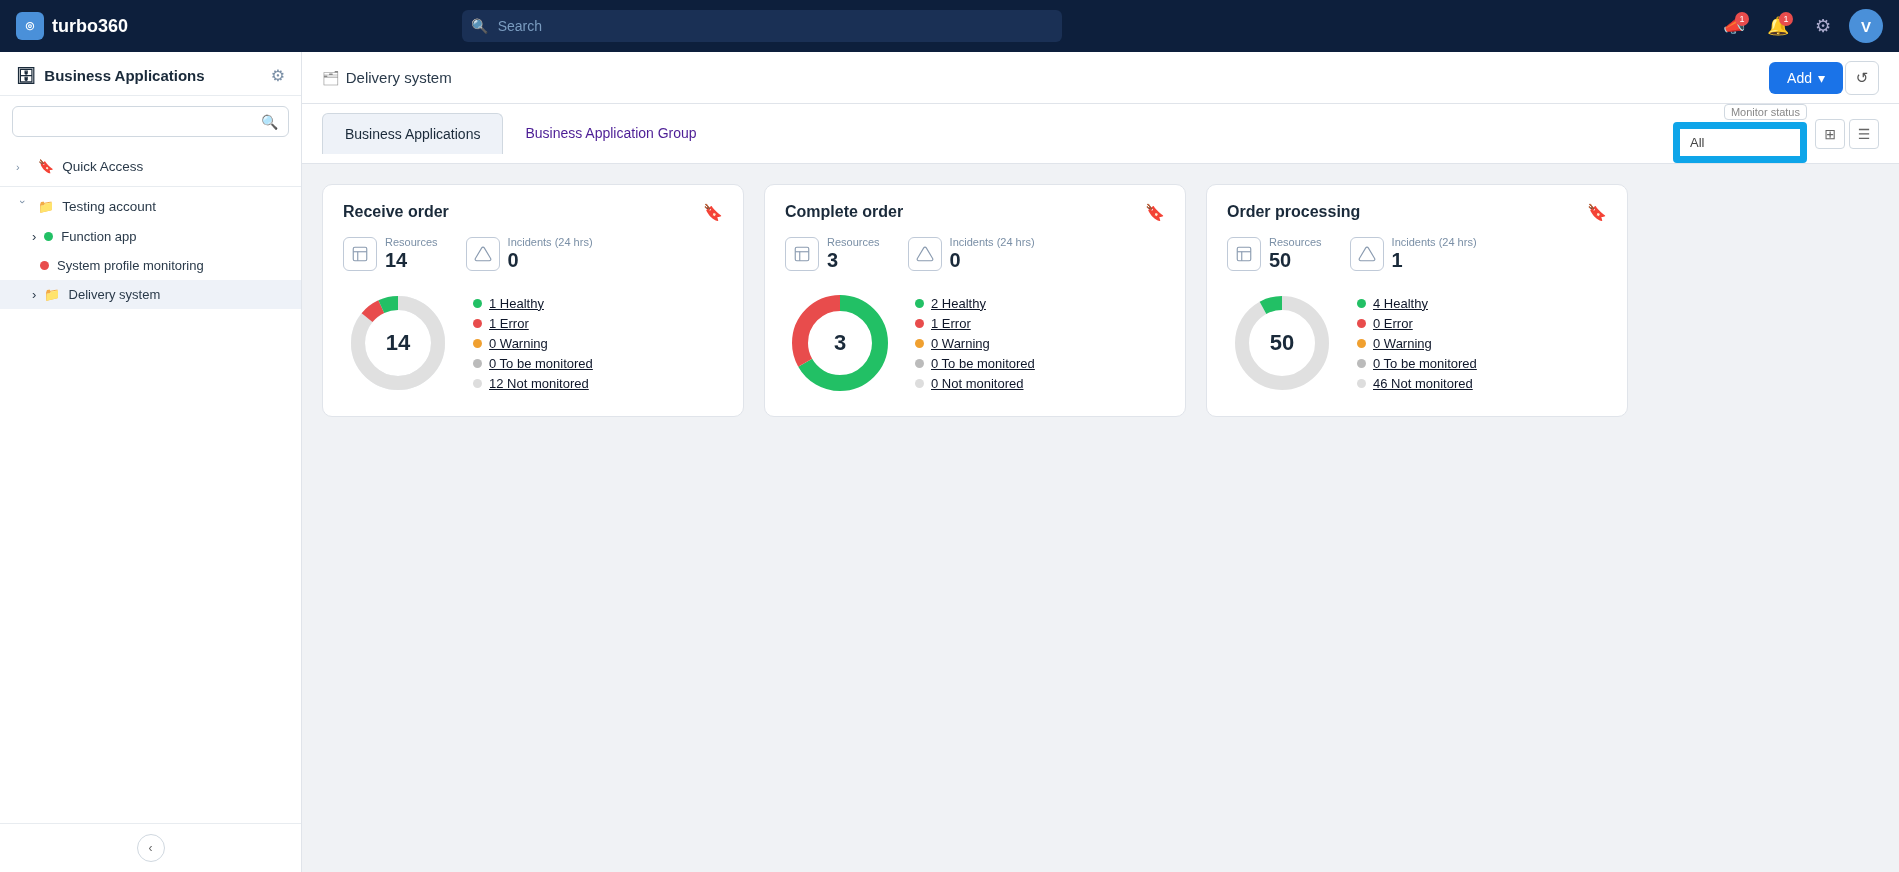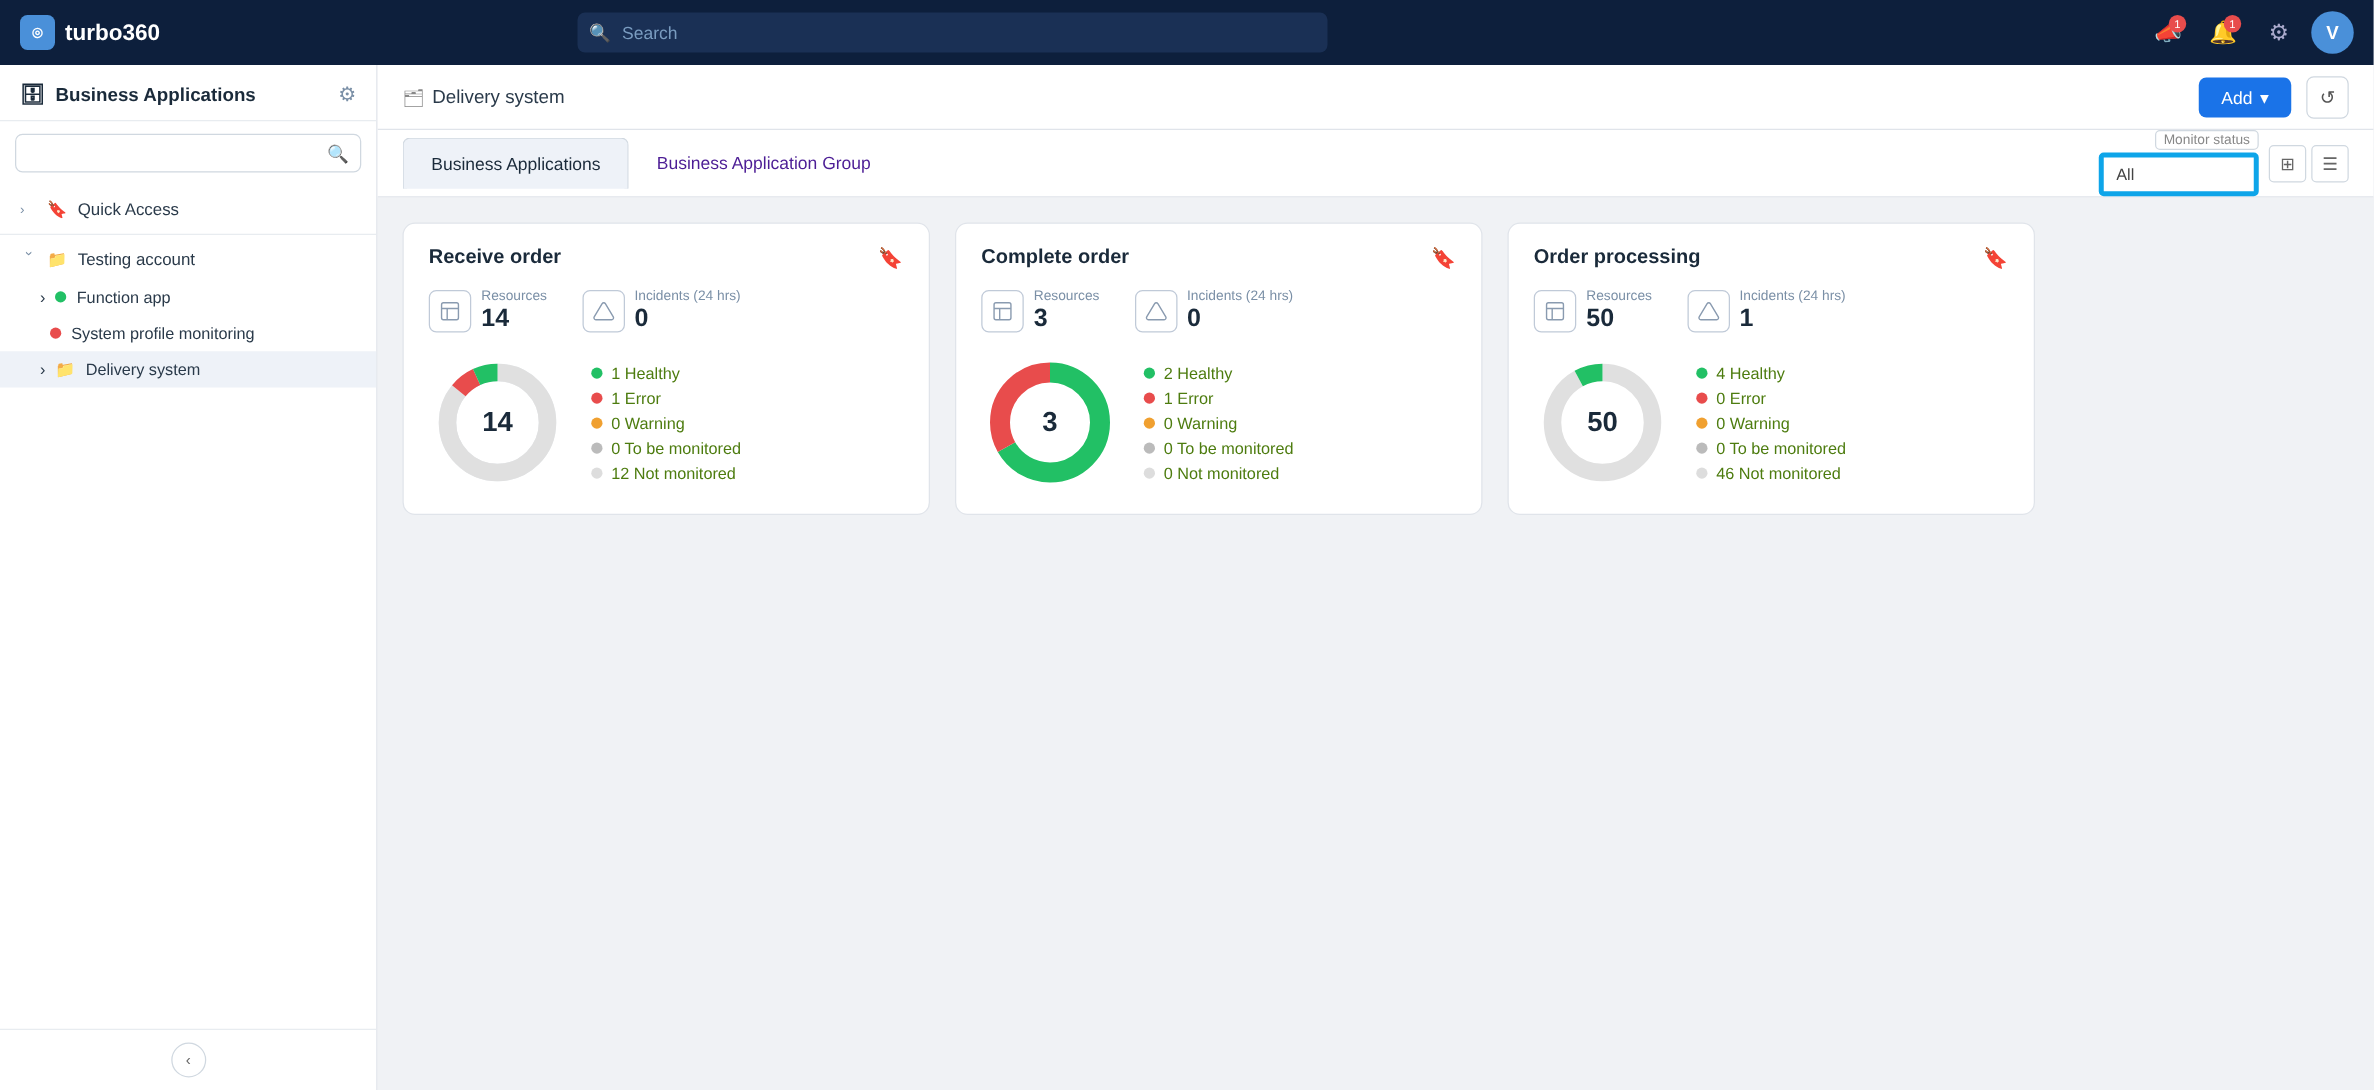--- a/index.html
+++ b/index.html
@@ -255,21 +255,21 @@
       align-items: center;
       gap: 6px;
       font-size: 15px;
       color: #2a3a4a;
       font-weight: 500;
     }
     .breadcrumb-icon { color: #888; font-size: 14px; }
     .main-header-actions {
       display: flex;
       align-items: center;
-      gap: 12px;
+      gap: 2px;
     }
     .add-btn {
       background: #1a73e8;
       color: white;
       border: none;
       border-radius: 6px;
       padding: 8px 18px;
       font-size: 14px;
       font-weight: 500;
       cursor: pointer;
@@ -320,21 +320,21 @@
     .tabs-spacer { flex: 1; }
     .filter-group {
       display: flex;
       align-items: center;
       gap: 8px;
     }
     .monitor-status-wrap {
       position: relative;
     }
     .monitor-status-select {
-      border: 4px solid #0ea5e9;
+      border: 7px solid #0ea5e9;
       border-radius: 4px;
       padding: 6px 28px 6px 10px;
       font-size: 13px;
       color: #444;
       background: white;
       cursor: pointer;
       appearance: none;
       outline: none;
     }
     .view-toggle {
@@ -447,21 +447,22 @@
     .legend {
       display: flex;
       flex-direction: column;
       gap: 5px;
       font-size: 13px;
     }
     .legend-item {
       display: flex;
       align-items: center;
       gap: 7px;
-      color: #4d7c0f;
+      color: #0f172a;
+      text-decoration: underline;
     }
     .legend-dot {
       width: 9px;
       height: 9px;
       border-radius: 50%;
       flex-shrink: 0;
     }
     .legend-dot-green { background: #22c065; }
     .legend-dot-red { background: #e84c4c; }
     .legend-dot-yellow { background: #f0a030; }

